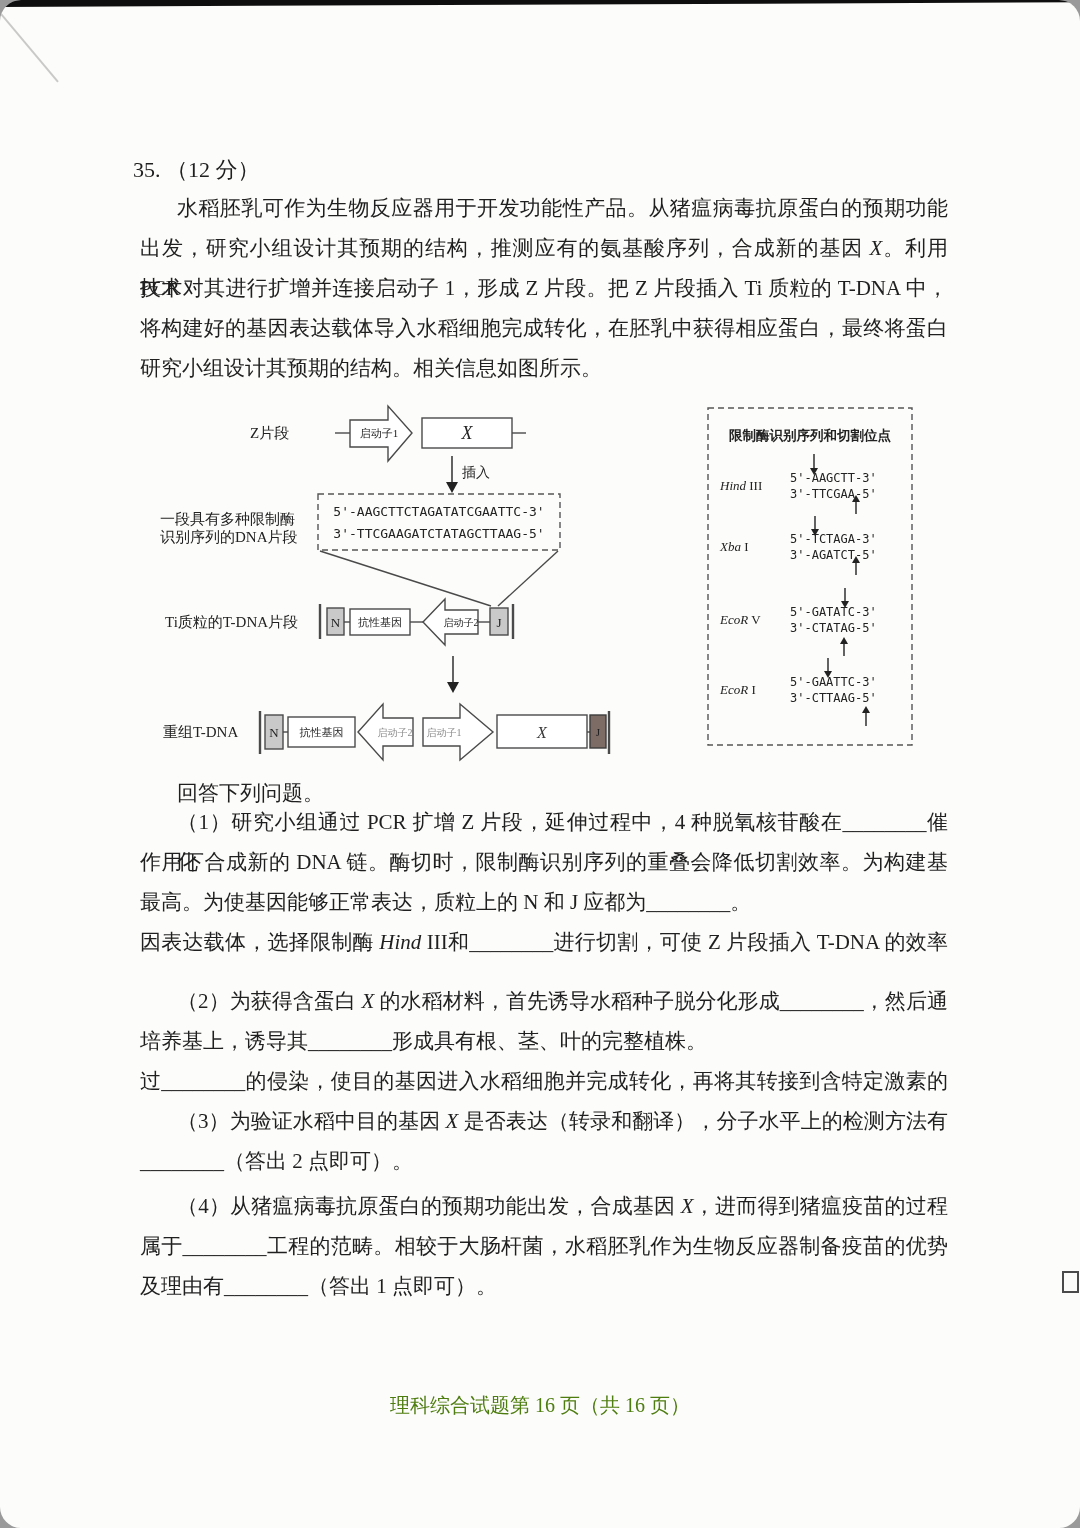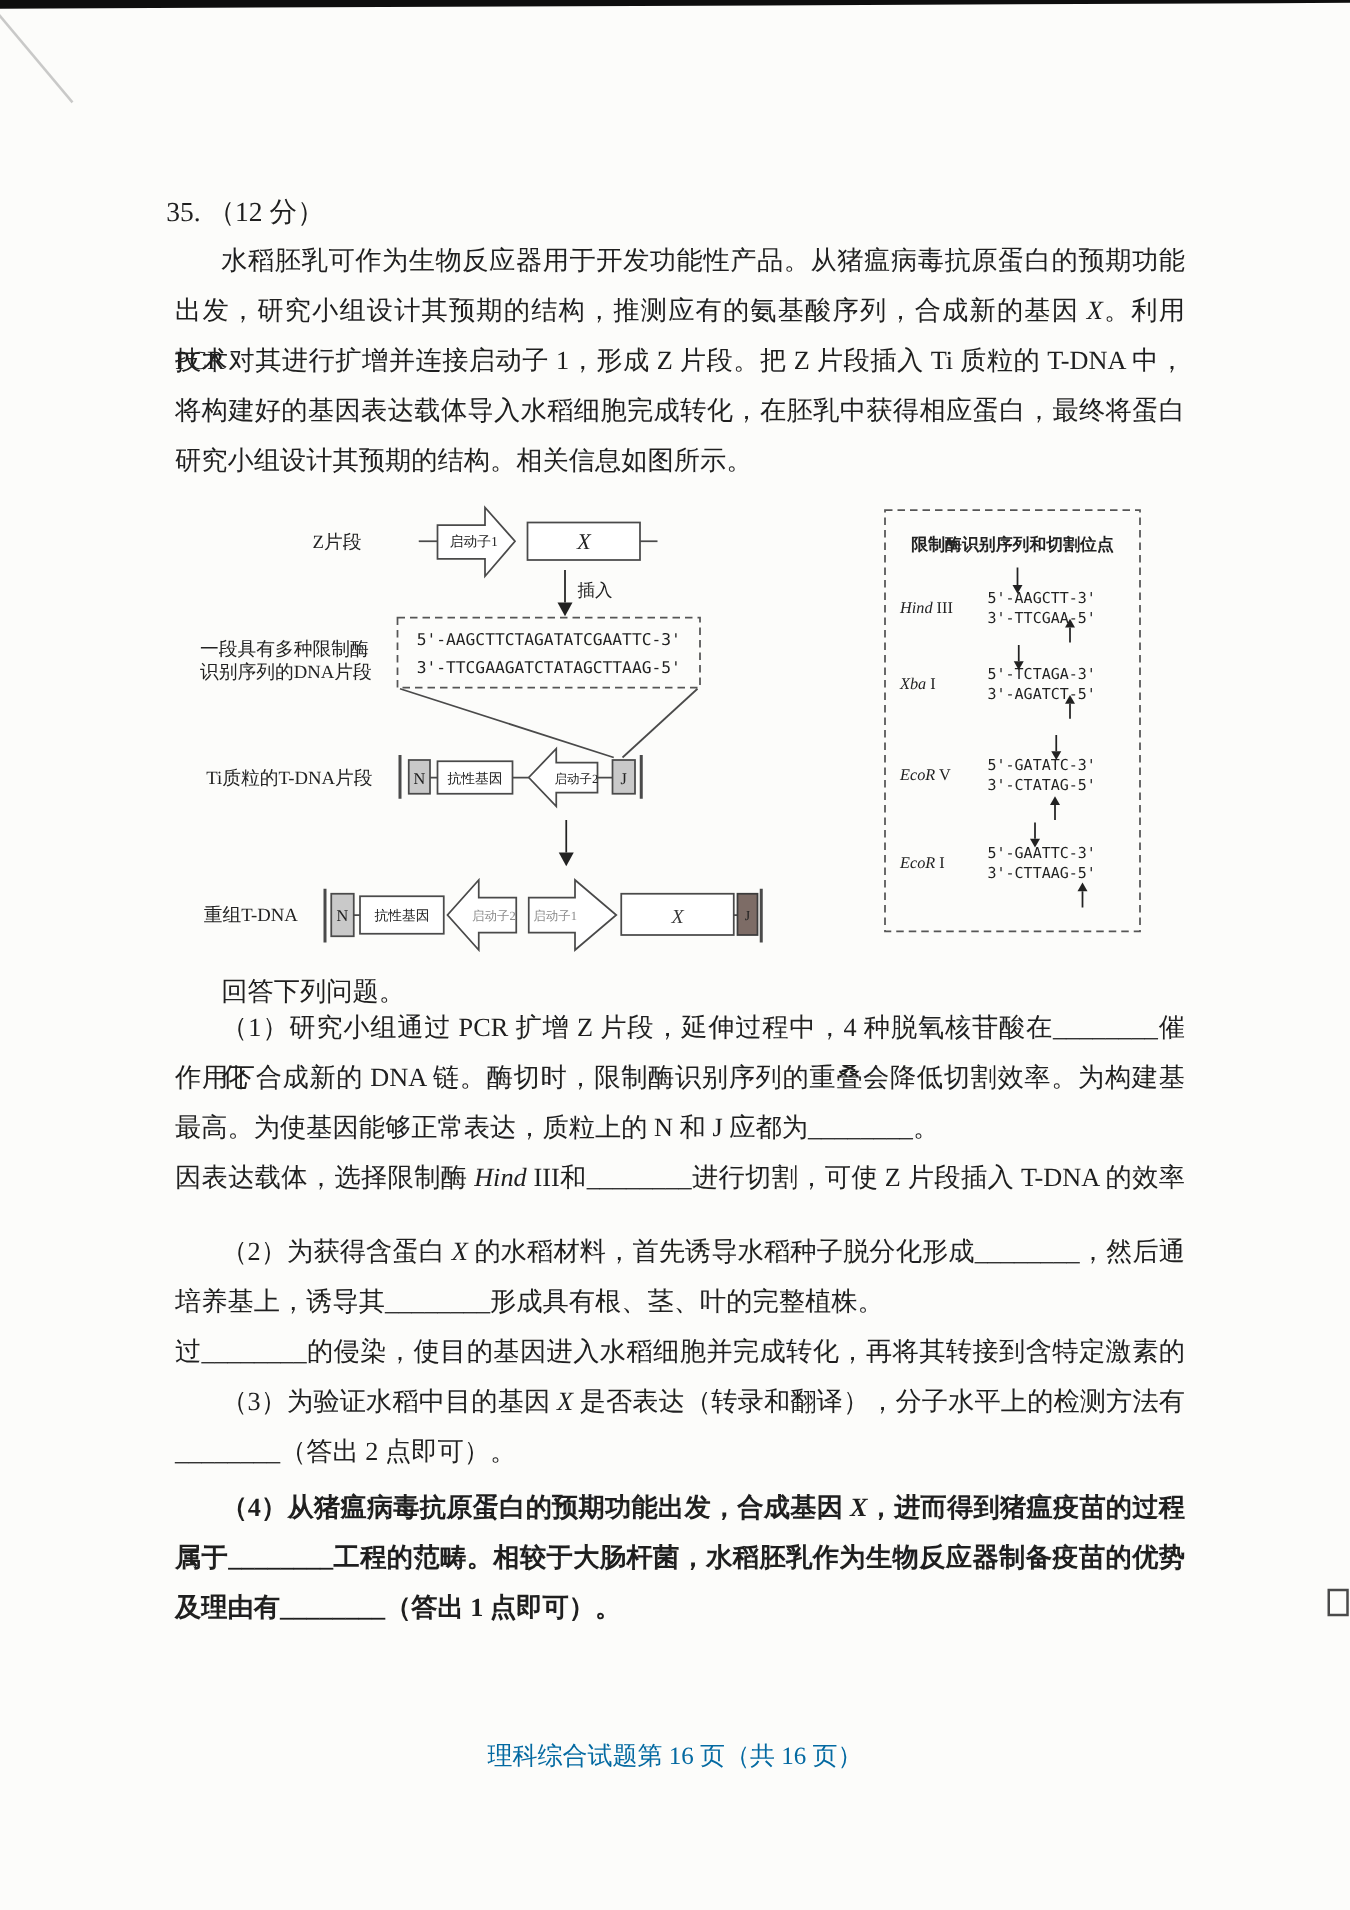--- a/index.html
+++ b/index.html
@@ -1,38 +1,38 @@
 <!DOCTYPE html>
 <html><head>
 <meta charset="utf-8">
 <style>
   html,body{margin:0;padding:0;background:#9a9a9a;}
   .page{
     position:relative;width:1080px;height:1528px;margin:0 auto;
     background:#fcfcfa;overflow:hidden;
-    font-family:"Liberation Serif","DejaVu Serif",serif;color:#1f1f1f;
+    font-family:"Liberation Serif","DejaVu Serif",serif;color:#1f1f1f;border-radius:21px;
   }
   
   .top-bar{position:absolute;top:-4px;left:-6px;width:1100px;height:11px;
     background:#0e0e0e;transform:rotate(-0.25deg);transform-origin:left center;}
   .scratch{position:absolute;top:38px;left:-34px;width:112px;height:2px;
     background:#adadad;opacity:.65;transform:rotate(50deg);}
   .corner-mark{position:absolute;left:1062px;top:1271px;width:13px;height:18px;
     border:2px solid #4a4a4a;background:transparent;}
 
   
   .tblock{position:absolute;left:140px;width:808px;}
   .line{height:40px;line-height:40px;font-size:21px;
     text-align:justify;text-align-last:justify;}
   .line.short{text-align-last:auto;}
   .line.indent{padding-left:37px;}
   .header{position:absolute;left:133px;top:156px;font-size:22px;line-height:28px;}
   .prompt{position:absolute;left:177px;top:779px;font-size:21px;line-height:28px;}
   .footer{position:absolute;left:0;top:1390px;width:1080px;text-align:center;
-    font-size:20px;line-height:30px;color:#0369a1;}
+    font-size:20px;line-height:30px;color:#4d7c0f;}
   .it{font-style:italic;}
 
   
   .figure{position:absolute;left:150px;top:398px;}
   .fshape{fill:#ffffff;stroke:#4a4a4a;stroke-width:1.4;}
   .fgray{fill:#c9c9c9;stroke:#4a4a4a;stroke-width:1.4;}
   .fdark{fill:#7d6c66;stroke:#3c3c3c;stroke-width:1.4;}
   .fline{stroke:#4a4a4a;stroke-width:1.4;fill:none;}
   .fbar{stroke:#4a4a4a;stroke-width:2.4;fill:none;}
   .fdash{fill:none;stroke:#555;stroke-width:1.4;stroke-dasharray:6 4;}
@@ -199,21 +199,21 @@
     <div class="line indent"><span>（2）为获得含蛋白 </span><span class="it">X</span><span> 的水稻材料，首先诱导水稻种子脱分化形成________，然后通</span></div>
     <div class="line short"><span>培养基上，诱导其________形成具有根、茎、叶的完整植株。</span></div>
     <div class="line"><span>过________的侵染，使目的基因进入水稻细胞并完成转化，再将其转接到含特定激素的</span></div>
   </div>
 
   <div class="tblock" style="top:1101px;">
     <div class="line indent"><span>（3）为验证水稻中目的基因 </span><span class="it">X</span><span> 是否表达（转录和翻译），分子水平上的检测方法有</span></div>
     <div class="line short"><span>________（答出 2 点即可）。</span></div>
   </div>
 
-  <div class="tblock" style="top:1186px;font-weight:bold;">
+  <div class="tblock" style="top:1186px;">
     <div class="line indent"><span>（4）从猪瘟病毒抗原蛋白的预期功能出发，合成基因 </span><span class="it">X</span><span>，进而得到猪瘟疫苗的过程</span></div>
     <div class="line"><span>属于________工程的范畴。相较于大肠杆菌，水稻胚乳作为生物反应器制备疫苗的优势</span></div>
     <div class="line short"><span>及理由有________（答出 1 点即可）。</span></div>
   </div>
 
   <div class="footer">理科综合试题第 16 页（共 16 页）</div>
 
 </div>
 
 </body></html>

